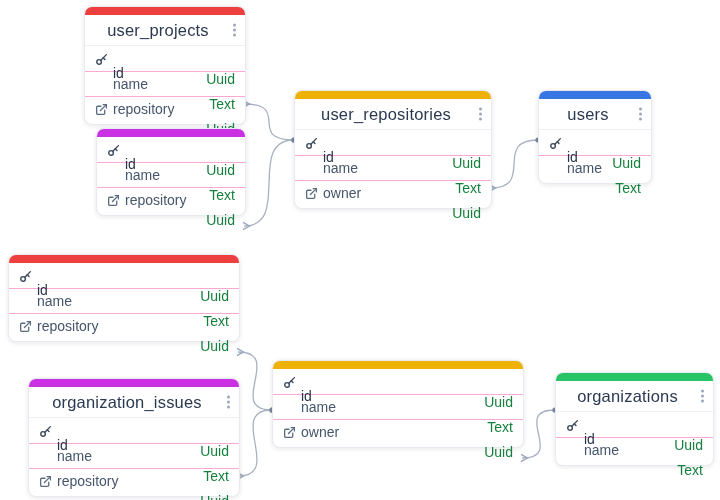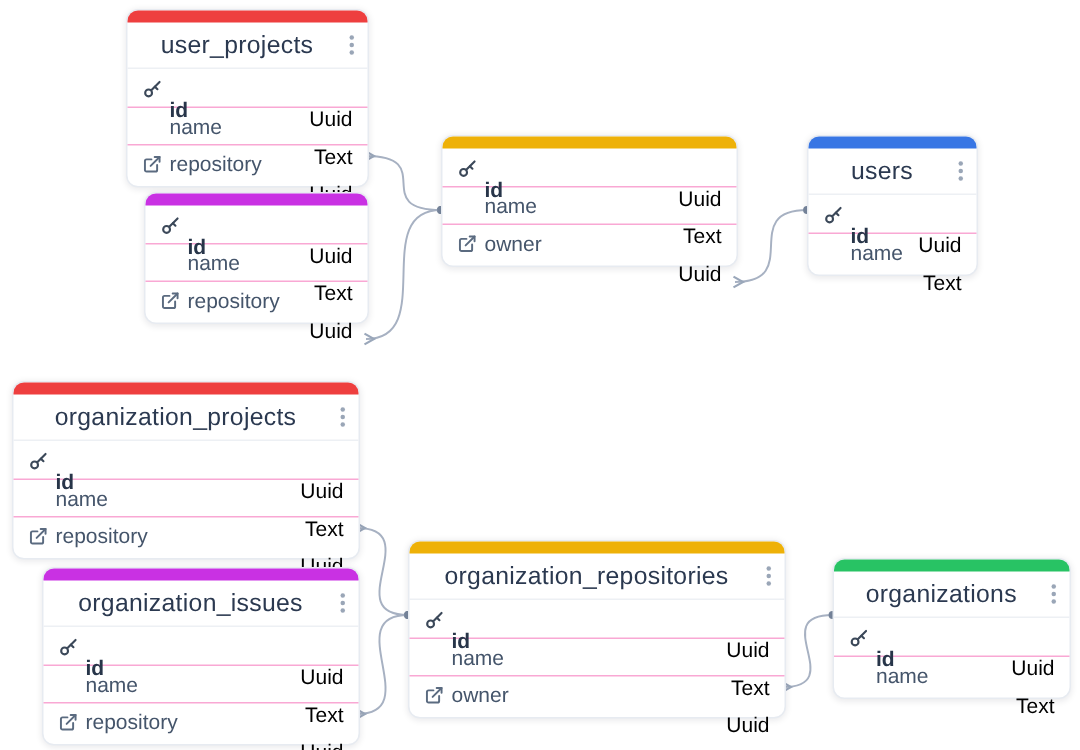--- a/index.html
+++ b/index.html
@@ -29,22 +29,22 @@
     position:absolute;right:9px;top:50%;transform:translateY(-50%);
     width:3px;height:3px;border-radius:50%;background:#9aa6b7;
     box-shadow:0 -5px 0 #9aa6b7,0 5px 0 #9aa6b7;cursor:pointer;
   }
   .rows{padding:1px 0 3px 0;}
   .row{height:24px;display:flex;align-items:center;padding:0 10px;}
   .row + .row{border-top:1px solid #f9a8d4;}
   .ficon{width:13px;height:13px;margin-right:5px;flex:0 0 13px;display:inline-flex;align-items:center;}
   .ficon svg{width:13px;height:13px;display:block;}
   .fname{font-size:14px;color:#45556b;white-space:nowrap;}
-  .fname.pk{font-weight:bold;color:#273549;margin-top:28px;}
-  .ftype{margin-left:auto;font-size:14px;color:#000000;padding-left:8px;white-space:nowrap;margin-top:40px;}
+  .fname.pk{font-weight:normal;color:#273549;margin-top:28px;}
+  .ftype{margin-left:auto;font-size:14px;color:#15803d;padding-left:8px;white-space:nowrap;margin-top:40px;}
   .key-ic{color:#3b4859;}
   .fk-ic{color:#5b6b80;}
 </style>
 </head>
 <body>
 
 <div id="canvas">
 
   <svg id="wires" viewBox="0 0 720 500">
     <defs>
@@ -128,20 +128,24 @@
             </svg>
           </span>
         <span class="fname">repository</span>
         <span class="ftype">Uuid</span>
       </div>
     </div>
   </div>
 
   <div class="card" style="left:294px;top:90px;width:196px">
     <div class="strip" style="background-color: rgb(238, 177, 8);"></div>
+    <div class="head">
+      <span class="title">user_repositories</span>
+      <span class="menu"></span>
+    </div>
     <div class="rows">
       <div class="row">
         <span class="ficon key-ic">
             <svg viewBox="0 0 24 24" fill="none" stroke="currentColor" stroke-width="2.6" stroke-linecap="round" stroke-linejoin="round">
               <circle cx="7.5" cy="16.5" r="4.2"></circle>
               <path d="m21 3-10.2 10.2"></path>
               <path d="m15.2 8.8 3.2 3.2"></path>
             </svg>
           </span>
         <span class="fname pk">id</span>
@@ -187,24 +191,20 @@
       <div class="row">
         <span class="ficon"></span>
         <span class="fname">name</span>
         <span class="ftype">Text</span>
       </div>
     </div>
   </div>
 
   <div class="card" style="left:8px;top:254px;width:230px">
     <div class="strip" style="background-color: rgb(238, 63, 63);"></div>
-    <div class="head">
-      <span class="title">organization_projects</span>
-      <span class="menu"></span>
-    </div>
     <div class="rows">
       <div class="row">
         <span class="ficon key-ic">
             <svg viewBox="0 0 24 24" fill="none" stroke="currentColor" stroke-width="2.6" stroke-linecap="round" stroke-linejoin="round">
               <circle cx="7.5" cy="16.5" r="4.2"></circle>
               <path d="m21 3-10.2 10.2"></path>
               <path d="m15.2 8.8 3.2 3.2"></path>
             </svg>
           </span>
         <span class="fname pk">id</span>
@@ -261,24 +261,20 @@
             </svg>
           </span>
         <span class="fname">repository</span>
         <span class="ftype">Uuid</span>
       </div>
     </div>
   </div>
 
   <div class="card" style="left:272px;top:360px;width:250px">
     <div class="strip" style="background-color: rgb(238, 177, 8);"></div>
-    <div class="head">
-      <span class="title">organization_repositories</span>
-      <span class="menu"></span>
-    </div>
     <div class="rows">
       <div class="row">
         <span class="ficon key-ic">
             <svg viewBox="0 0 24 24" fill="none" stroke="currentColor" stroke-width="2.6" stroke-linecap="round" stroke-linejoin="round">
               <circle cx="7.5" cy="16.5" r="4.2"></circle>
               <path d="m21 3-10.2 10.2"></path>
               <path d="m15.2 8.8 3.2 3.2"></path>
             </svg>
           </span>
         <span class="fname pk">id</span>

